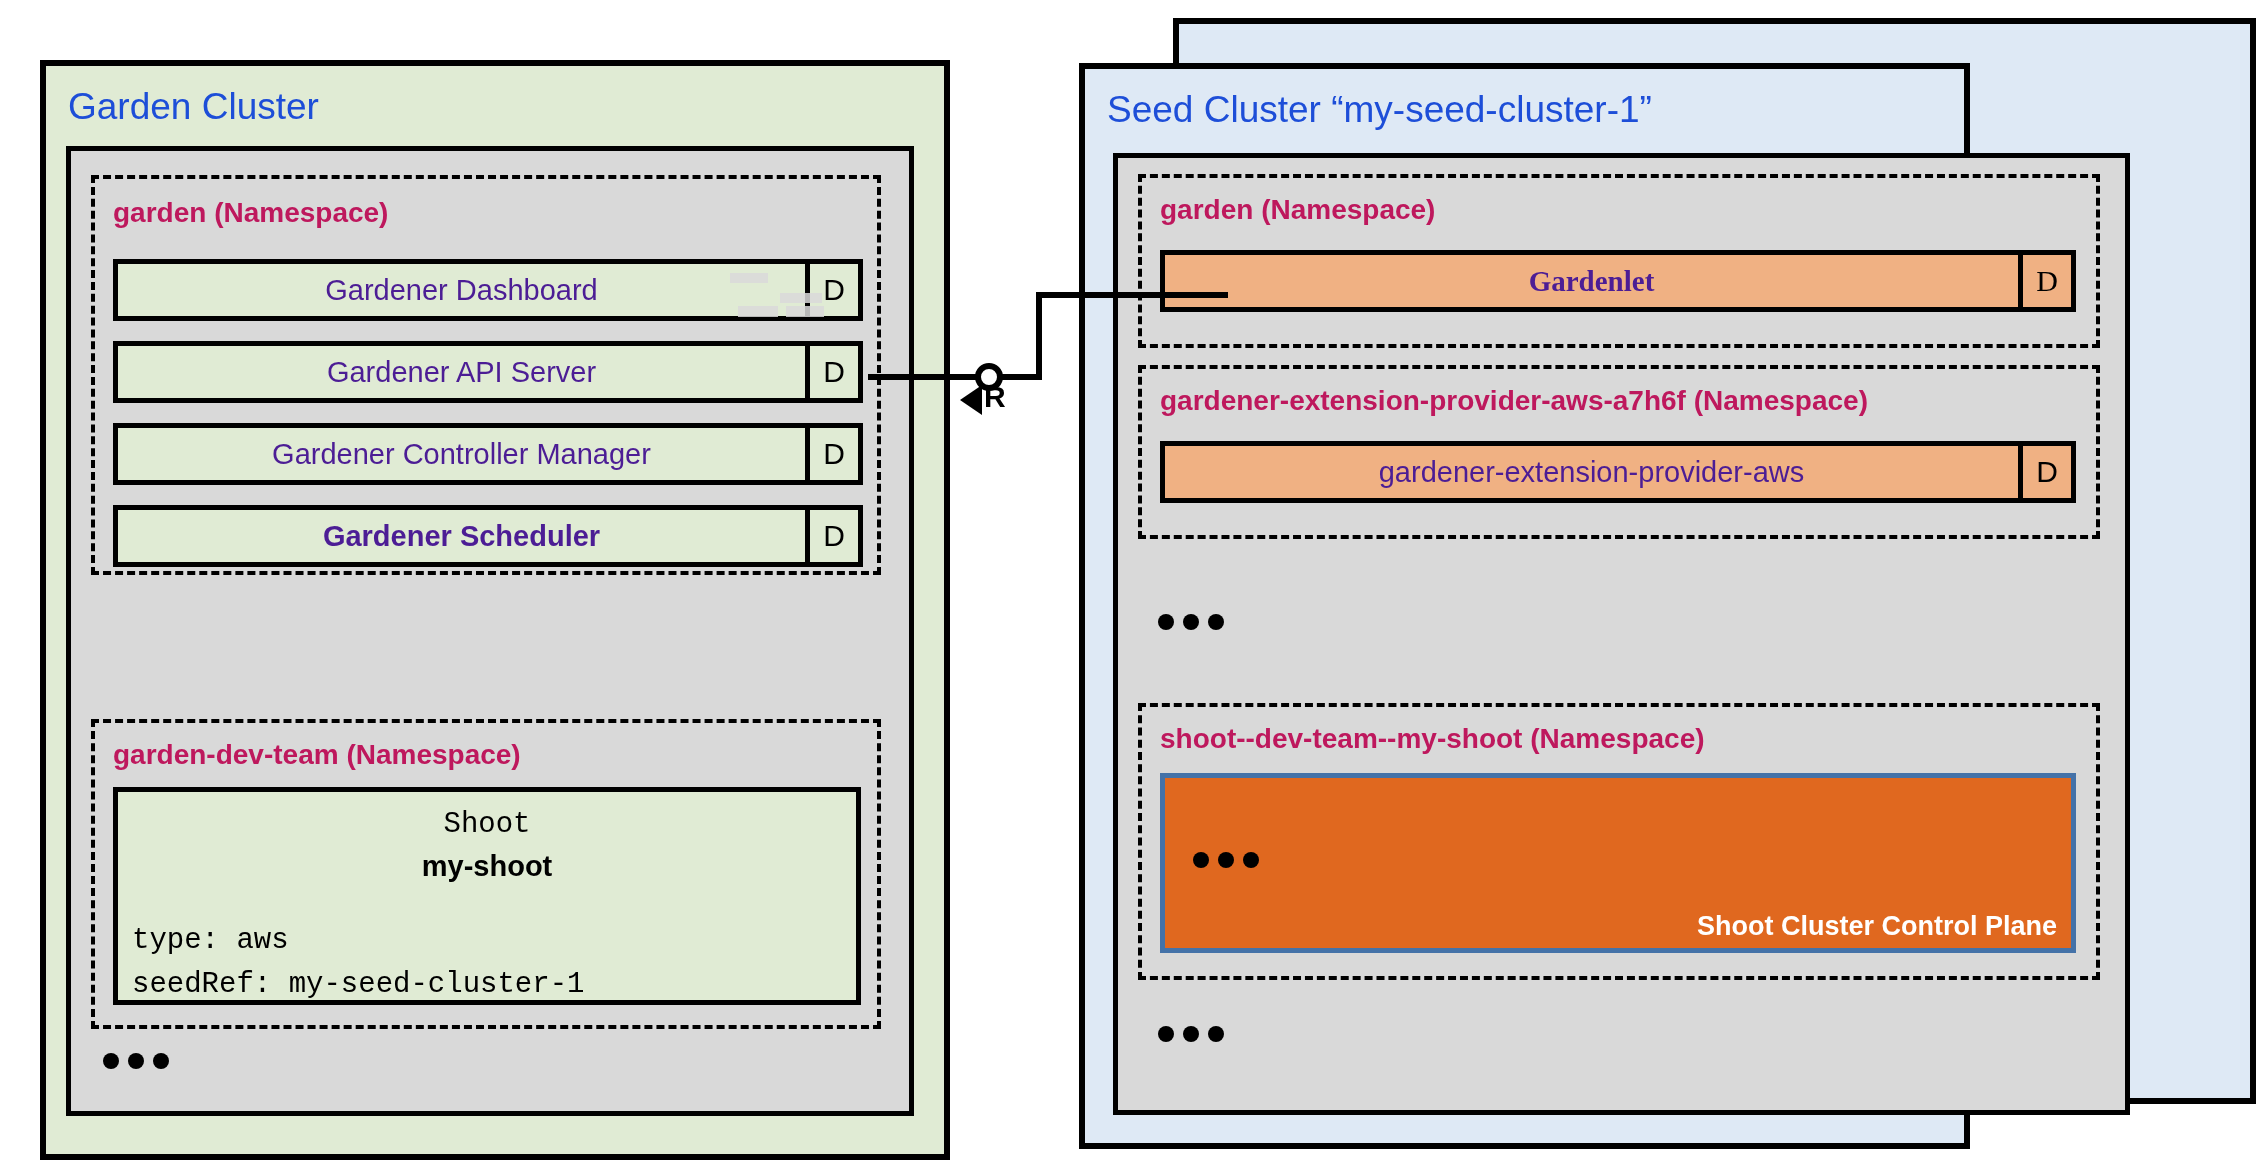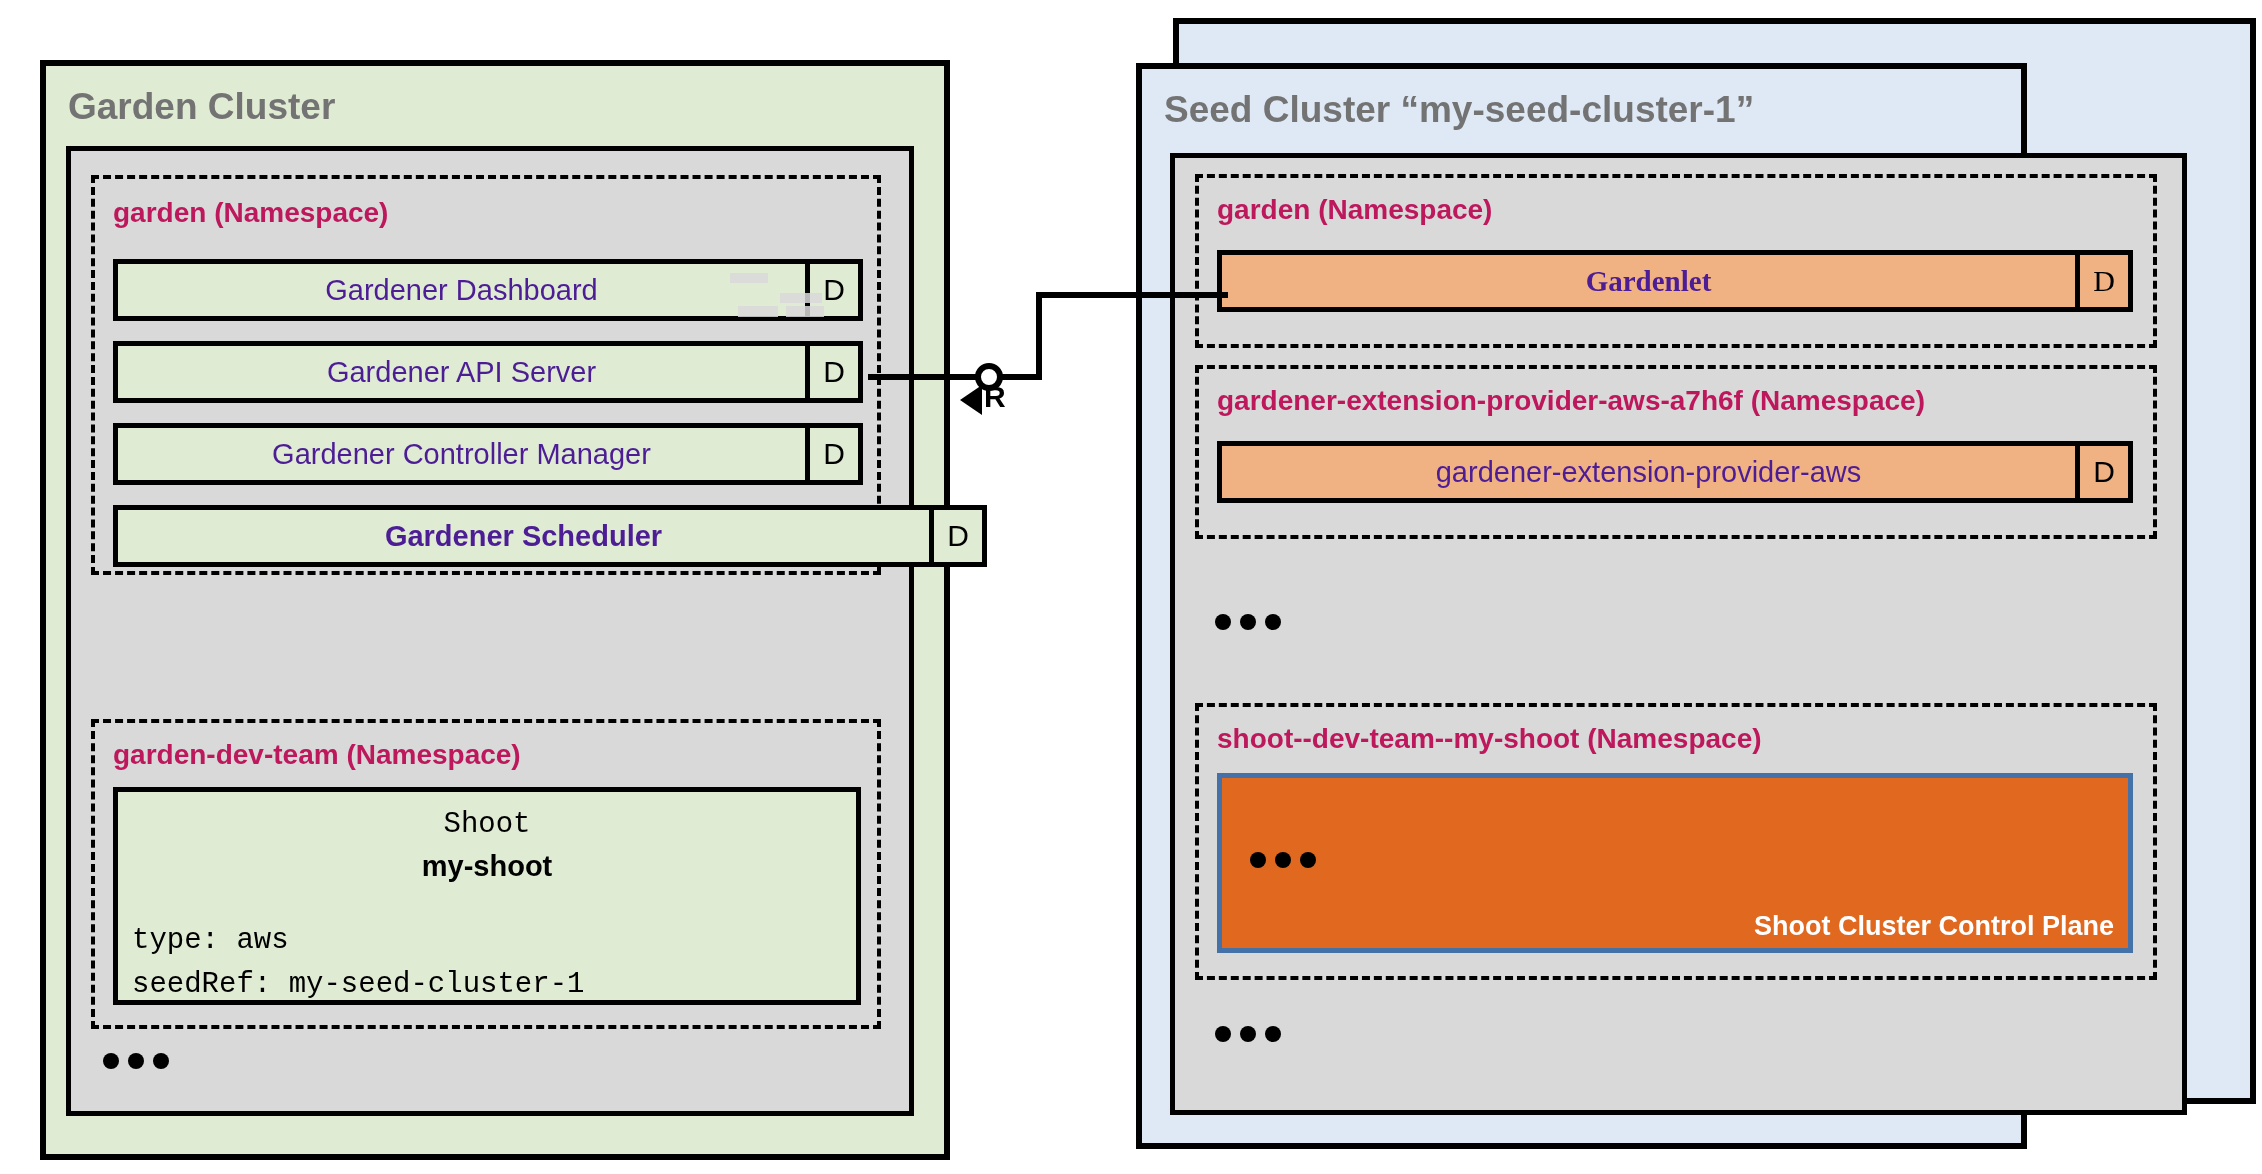--- a/index.html
+++ b/index.html
@@ -33,22 +33,22 @@
     background: #DEE9F5;
     border: 6px solid #000000;
   }
   .cluster-seed-front {
     background: #DEE9F5;
     border: 6px solid #000000;
   }
   .cluster-title {
     position: absolute;
     font-size: 37px;
-    font-weight: 700;
-    color: #737373;
+    font-weight: 400;
+    color: #1d4ed8;
     white-space: nowrap;
     letter-spacing: 0px;
   }
 
   
   .node-body {
     background: #D9D9D9;
     border: 5px solid #000000;
   }
 
@@ -186,21 +186,21 @@
   
   .artifact { position: absolute; background: #D9D9D9; opacity: 0.85; }
 </style>
 </head>
 <body>
 
 <div class="stage">
 
   <div class="abs cluster-seed-back" style="left:1173px; top:18px; width:1083px; height:1086px;"></div>
 
-  <div class="abs cluster-seed-front" style="left:1136px; top:63px; width:891px; height:1086px;">
+  <div class="abs cluster-seed-front" style="left:1079px; top:63px; width:891px; height:1086px;">
 
     <div class="cluster-title" style="left:22px; top:20px;">Seed Cluster “my-seed-cluster-1”</div>
 
     <div class="abs node-body" style="left:28px; top:84px; width:1017px; height:962px;">
 
       <div class="abs namespace" style="left:20px; top:16px; width:962px; height:174px;">
         <div class="ns-title" style="left:18px; top:16px;">garden (Namespace)</div>
 
         <div class="abs comp comp-orange" style="left:18px; top:72px; width:916px; height:62px;font-family:Liberation Serif, serif;">
           <div class="comp-label bold">Gardenlet</div>
@@ -266,21 +266,21 @@
         <div class="abs comp comp-green" style="left:18px; top:162px; width:750px; height:62px;">
           <div class="comp-label">Gardener API Server</div>
           <div class="comp-kind">D</div>
         </div>
 
         <div class="abs comp comp-green" style="left:18px; top:244px; width:750px; height:62px;">
           <div class="comp-label">Gardener Controller Manager</div>
           <div class="comp-kind">D</div>
         </div>
 
-        <div class="abs comp comp-green" style="left:18px; top:326px; width:874px; height:62px;">
+        <div class="abs comp comp-green" style="left:18px; top:326px; width:750px; height:62px;">
           <div class="comp-label bold">Gardener Scheduler</div>
           <div class="comp-kind">D</div>
         </div>
       </div>
 
       <div class="abs namespace" style="left:20px; top:568px; width:790px; height:310px;">
         <div class="ns-title" style="left:18px; top:16px;">garden-dev-team (Namespace)</div>
 
         <div class="shoot-card" style="left:18px; top:64px; width:748px; height:218px;">
           <div class="shoot-kind" style="left:0; top:16px;">Shoot</div>

